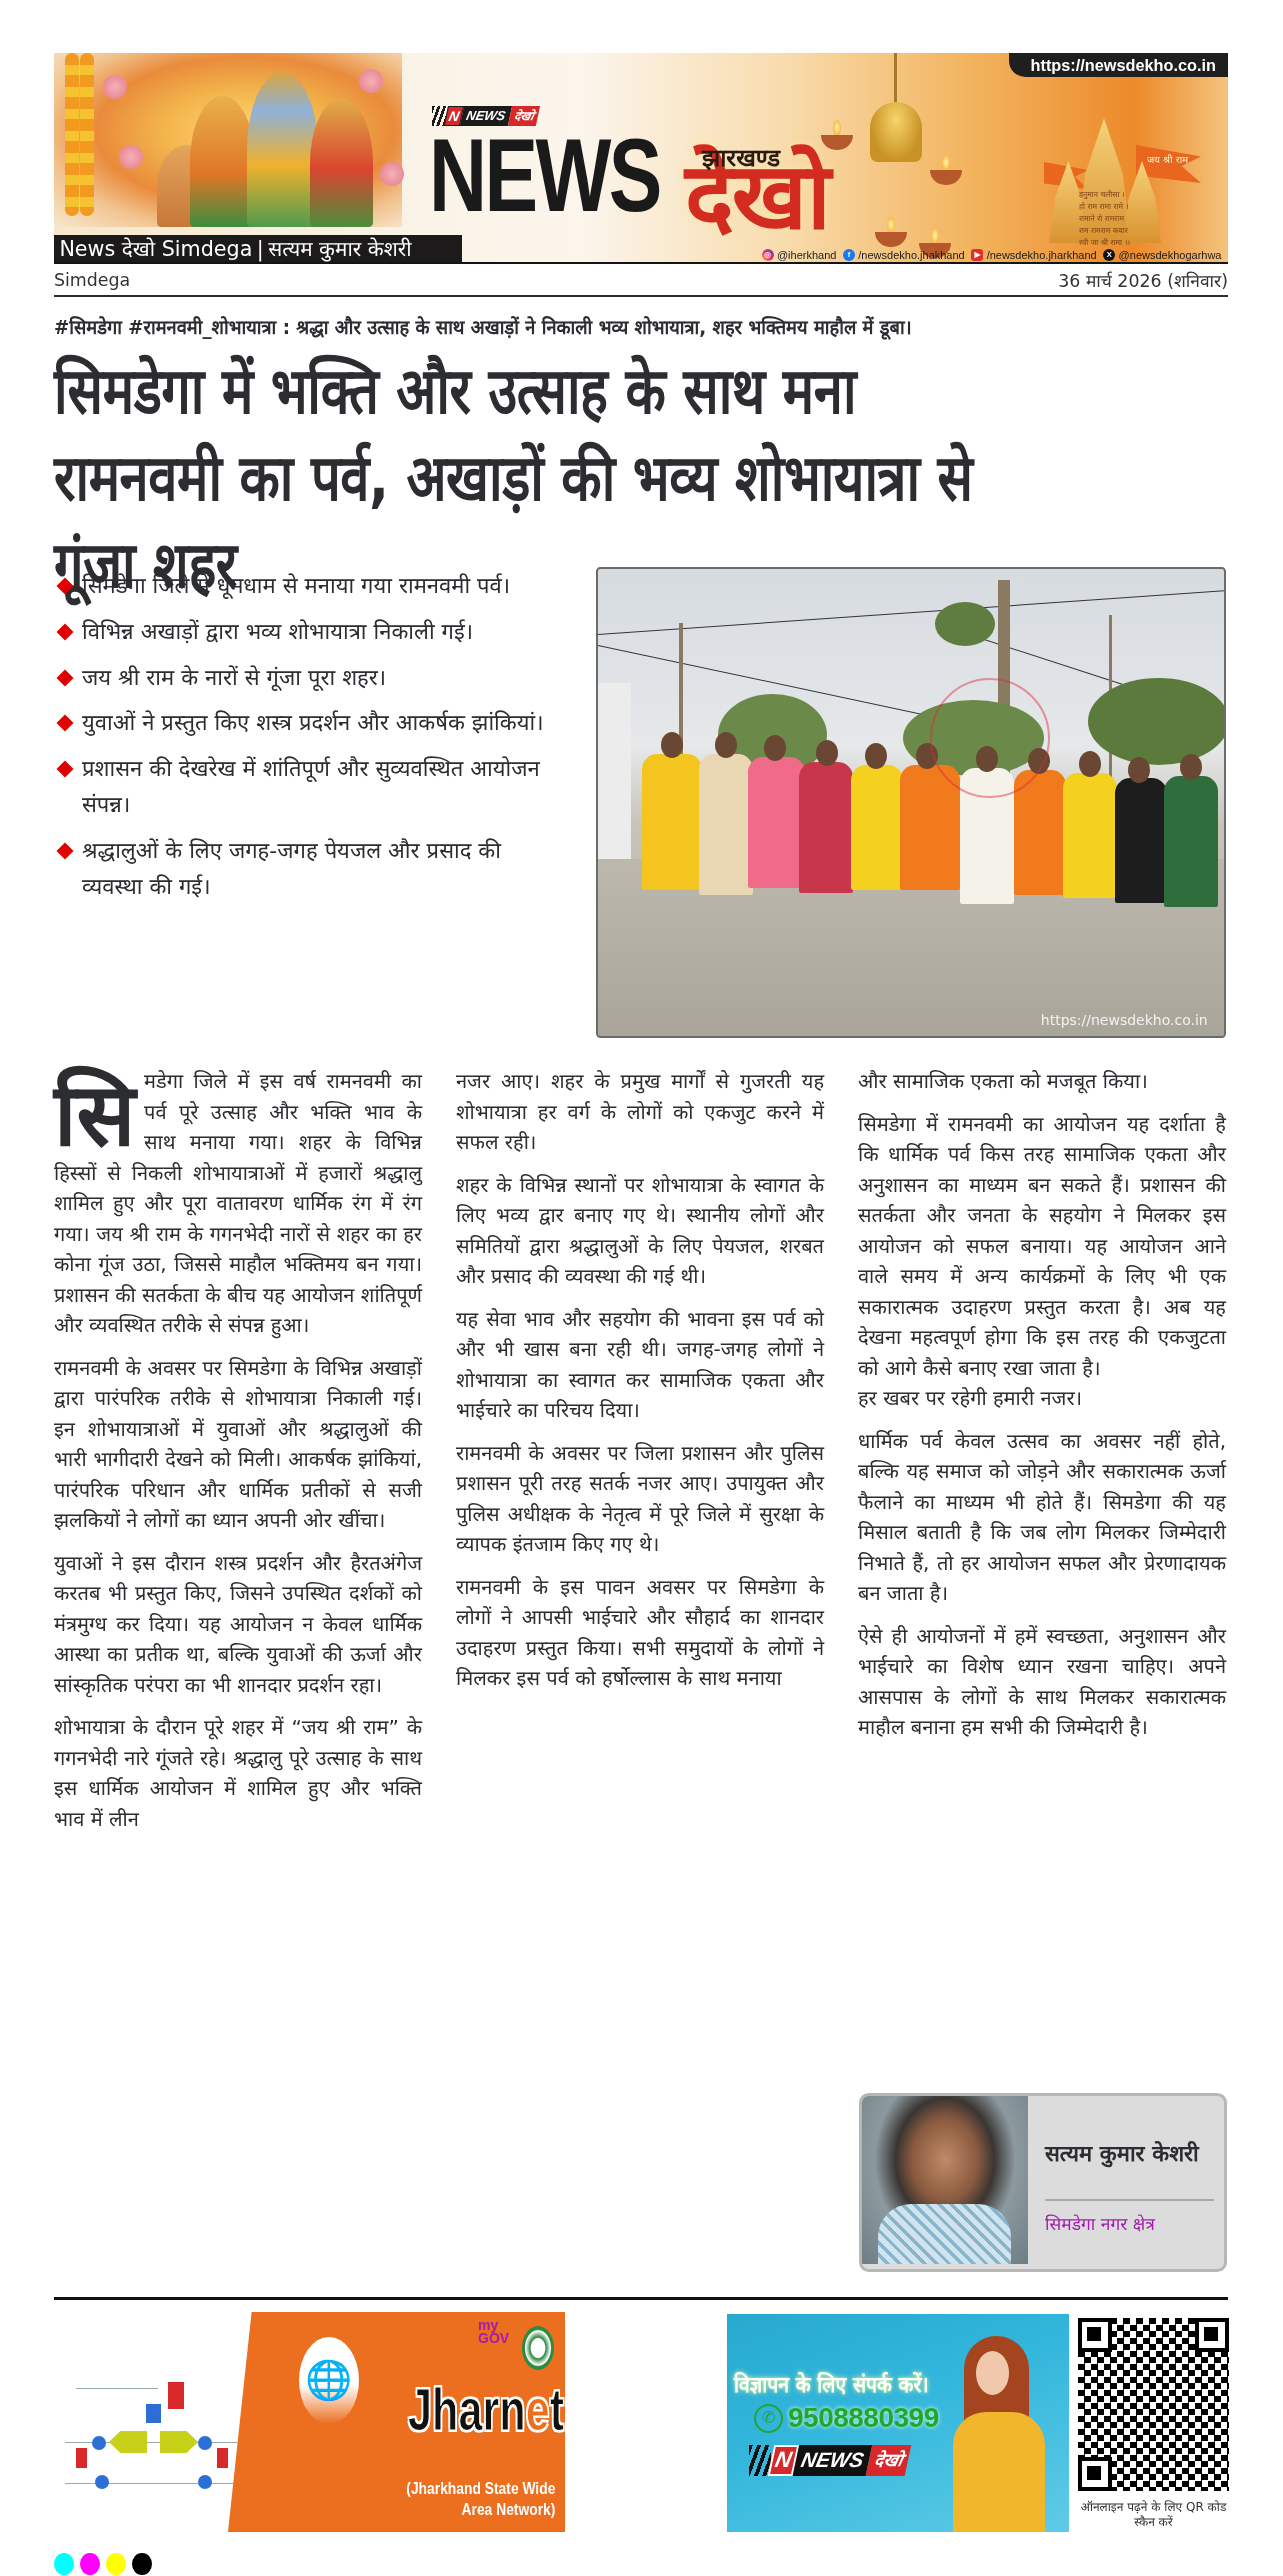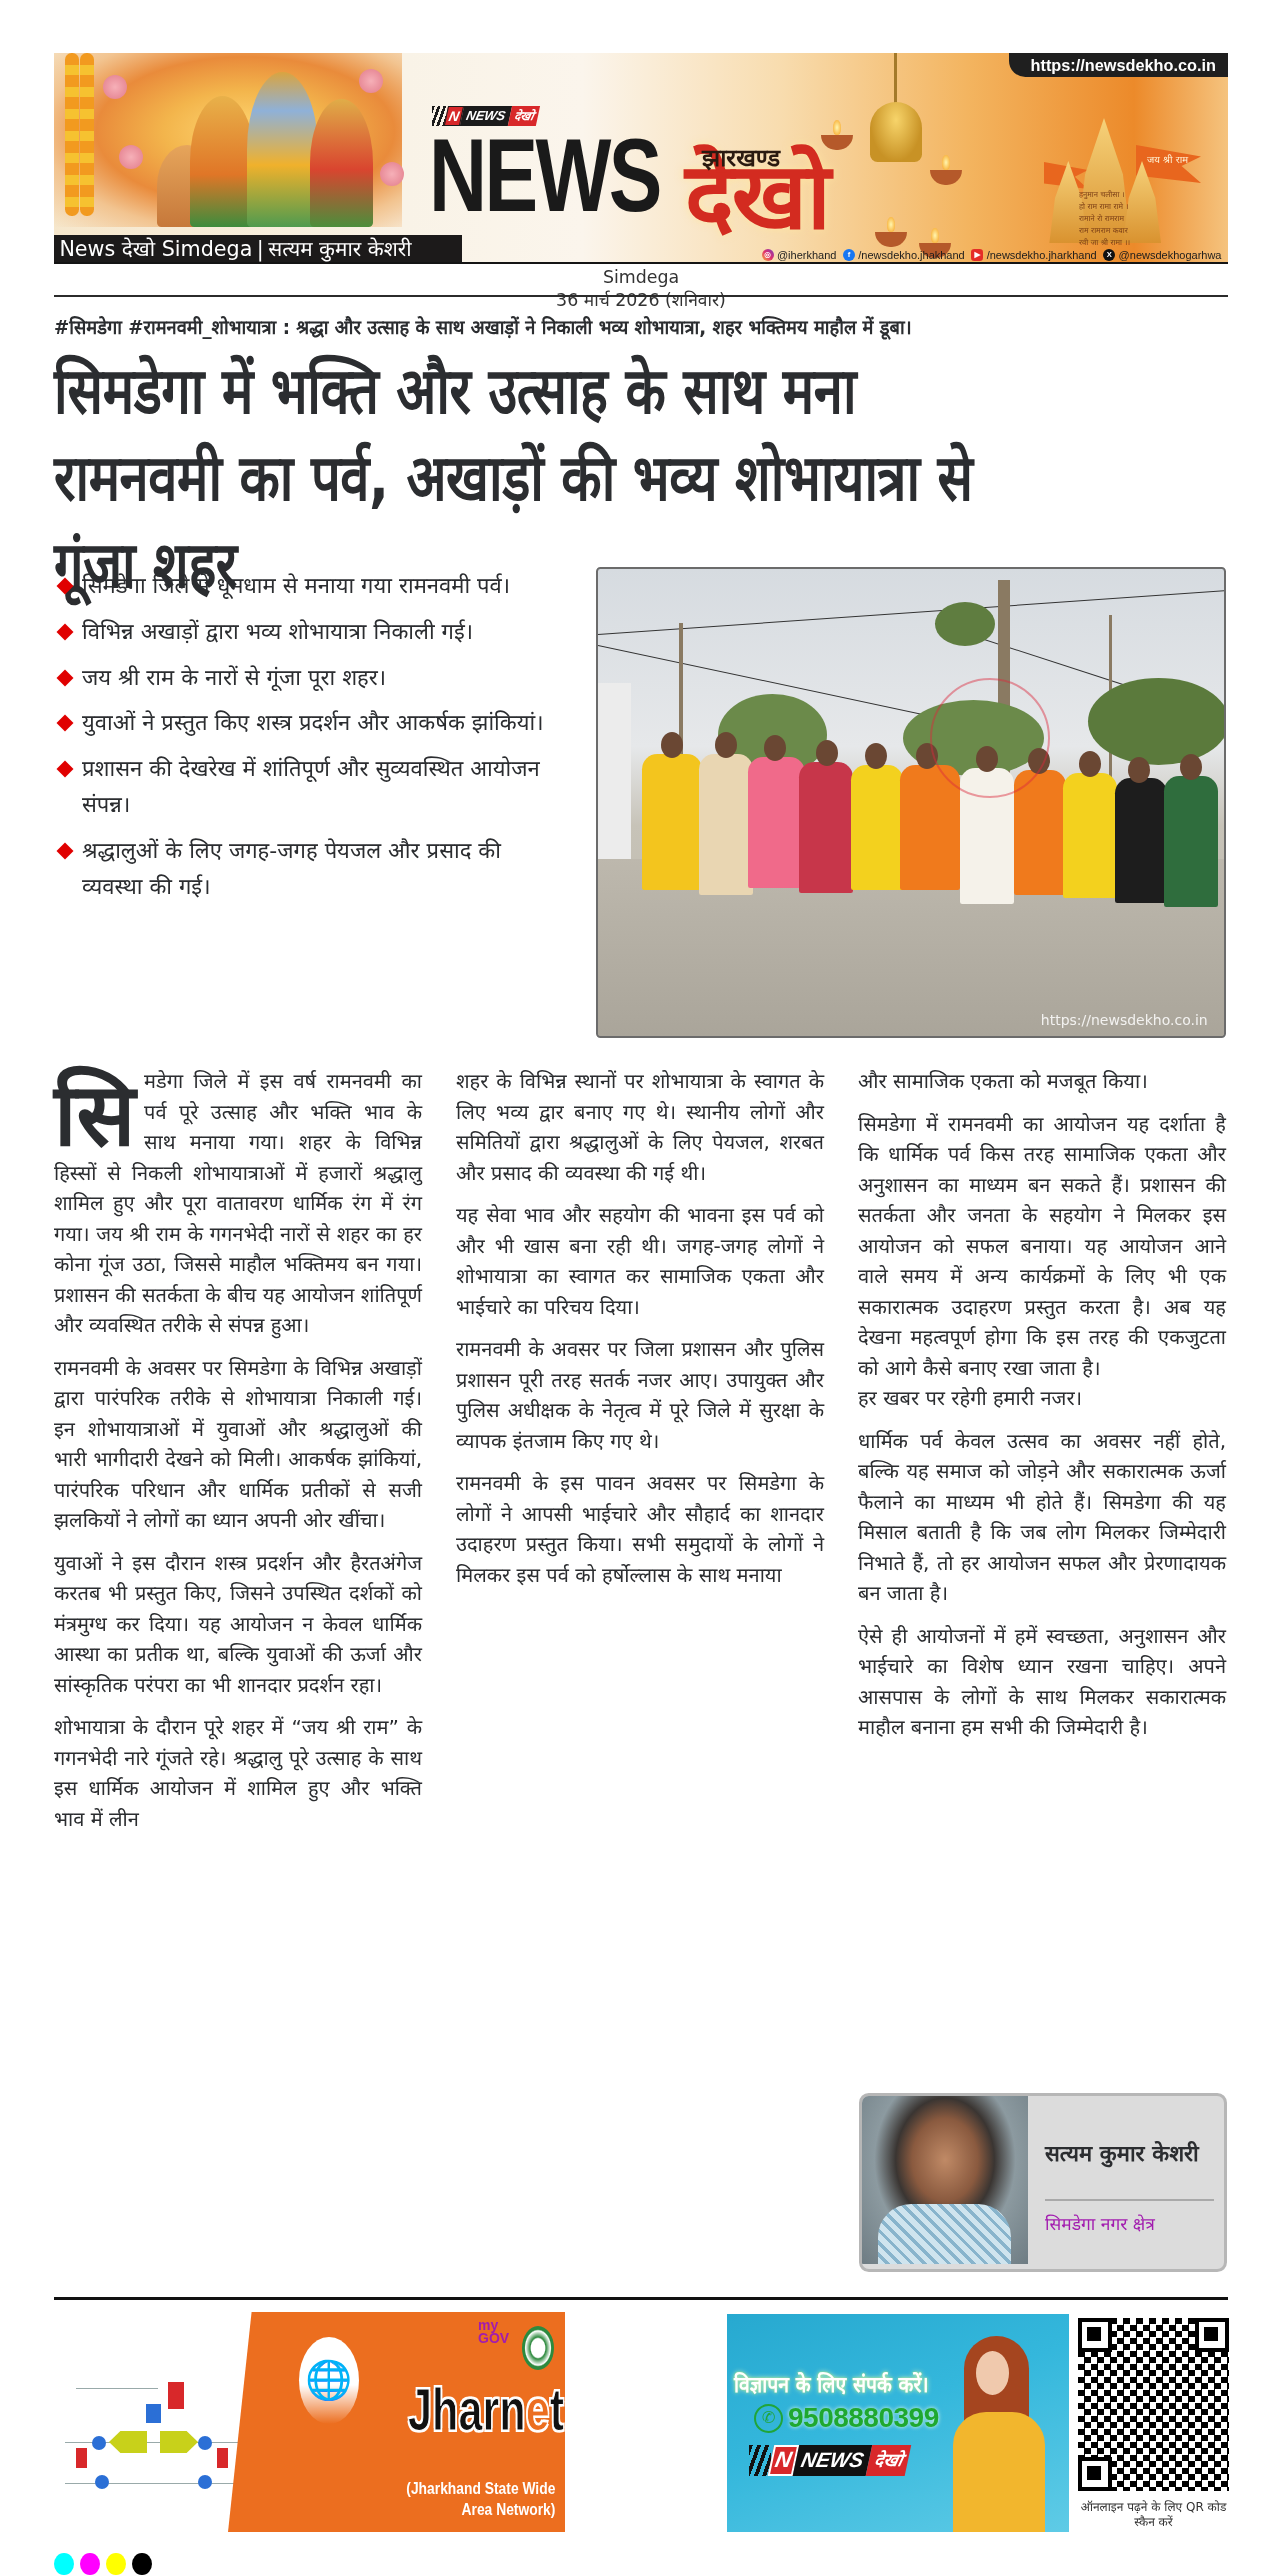--- a/index.html
+++ b/index.html
@@ -43,21 +43,21 @@
   .mh-bar .sep { margin: 0 4.4px; }
   .mh-social { position: absolute; right: 6.5px; bottom: 2.2px; display: flex; align-items: center; gap: 3.3px; font: 11px "Liberation Sans", sans-serif; color: #1c1c1c; }
   .mh-social .ic { display: inline-block; width: 12px; height: 12px; border-radius: 50%; color: #fff; font: bold 7.6px/12px "Liberation Sans", sans-serif; text-align: center; margin-left: 3.3px; }
   .ic-ig { background: linear-gradient(45deg, #f7b03a, #e1306c, #7b3bbd); }
   .ic-fb { background: #1877f2; }
   .ic-yt { background: #e52d27; border-radius: 3.3px !important; }
   .ic-x { background: #111; }
   .mh-underline { position: absolute; left: 54px; top: 262px; width: 1174px; height: 2.2px; background: #141414; }
 
   
-  .dateline { position: absolute; left: 54px; top: 267px; width: 1174px; height: 26px; display: flex; justify-content: space-between; align-items: center; font: 17.4px "DejaVu Sans", sans-serif; color: #333; flex-direction: column; }
+  .dateline { position: absolute; left: 54px; top: 267px; width: 1174px; height: 26px; display: flex; justify-content: space-between; align-items: center; font: 17.4px "DejaVu Sans", sans-serif; color: #333; }
   .rule-top { position: absolute; left: 54px; top: 295px; width: 1174px; height: 2.2px; background: #2b2b2b; }
 
   
   .kicker { position: absolute; left: 54px; top: 313px; width: 1175px; font: bold 19.6px "DejaVu Sans", sans-serif; color: #2b2d30; white-space: nowrap; transform: scaleX(0.93); transform-origin: left; }
   .headline { position: absolute; left: 54px; top: 348px; width: 1197px; font: bold 64px/87px "DejaVu Sans", sans-serif; color: #2b2d30; transform: scaleX(0.82); transform-origin: left top; letter-spacing: -0.5px; }
 
   
   .highlights { position: absolute; left: 54px; top: 568px; width: 500px; list-style: none; }
   .highlights li { position: relative; padding-left: 28px; font: 22px/36px "DejaVu Sans", sans-serif; color: #2b2d30; margin-bottom: 9.8px; }
   .highlights li .diamond { position: absolute; left: 5.4px; top: 12px; width: 12px; height: 12px; background: #e00000; transform: rotate(45deg); }
@@ -260,20 +260,21 @@
 </div>
 
 <div class="col col1">
   <span class="dropcap">सि</span>
   <p>मडेगा जिले में इस वर्ष रामनवमी का पर्व पूरे उत्साह और भक्ति भाव के साथ मनाया गया। शहर के विभिन्न हिस्सों से निकली शोभायात्राओं में हजारों श्रद्धालु शामिल हुए और पूरा वातावरण धार्मिक रंग में रंग गया। जय श्री राम के गगनभेदी नारों से शहर का हर कोना गूंज उठा, जिससे माहौल भक्तिमय बन गया। प्रशासन की सतर्कता के बीच यह आयोजन शांतिपूर्ण और व्यवस्थित तरीके से संपन्न हुआ।</p>
   <p>रामनवमी के अवसर पर सिमडेगा के विभिन्न अखाड़ों द्वारा पारंपरिक तरीके से शोभायात्रा निकाली गई। इन शोभायात्राओं में युवाओं और श्रद्धालुओं की भारी भागीदारी देखने को मिली। आकर्षक झांकियां, पारंपरिक परिधान और धार्मिक प्रतीकों से सजी झलकियों ने लोगों का ध्यान अपनी ओर खींचा।</p>
   <p>युवाओं ने इस दौरान शस्त्र प्रदर्शन और हैरतअंगेज करतब भी प्रस्तुत किए, जिसने उपस्थित दर्शकों को मंत्रमुग्ध कर दिया। यह आयोजन न केवल धार्मिक आस्था का प्रतीक था, बल्कि युवाओं की ऊर्जा और सांस्कृतिक परंपरा का भी शानदार प्रदर्शन रहा।</p>
   <p>शोभायात्रा के दौरान पूरे शहर में “जय श्री राम” के गगनभेदी नारे गूंजते रहे। श्रद्धालु पूरे उत्साह के साथ इस धार्मिक आयोजन में शामिल हुए और भक्ति भाव में लीन</p>
 </div>
 <div class="col col2">
+  <p>नजर आए। शहर के प्रमुख मार्गों से गुजरती यह शोभायात्रा हर वर्ग के लोगों को एकजुट करने में सफल रही।</p>
   <p>शहर के विभिन्न स्थानों पर शोभायात्रा के स्वागत के लिए भव्य द्वार बनाए गए थे। स्थानीय लोगों और समितियों द्वारा श्रद्धालुओं के लिए पेयजल, शरबत और प्रसाद की व्यवस्था की गई थी।</p>
   <p>यह सेवा भाव और सहयोग की भावना इस पर्व को और भी खास बना रही थी। जगह-जगह लोगों ने शोभायात्रा का स्वागत कर सामाजिक एकता और भाईचारे का परिचय दिया।</p>
   <p>रामनवमी के अवसर पर जिला प्रशासन और पुलिस प्रशासन पूरी तरह सतर्क नजर आए। उपायुक्त और पुलिस अधीक्षक के नेतृत्व में पूरे जिले में सुरक्षा के व्यापक इंतजाम किए गए थे।</p>
   <p>रामनवमी के इस पावन अवसर पर सिमडेगा के लोगों ने आपसी भाईचारे और सौहार्द का शानदार उदाहरण प्रस्तुत किया। सभी समुदायों के लोगों ने मिलकर इस पर्व को हर्षोल्लास के साथ मनाया</p>
 </div>
 <div class="col col3">
   <p>और सामाजिक एकता को मजबूत किया।</p>
   <p style="margin-bottom:0">सिमडेगा में रामनवमी का आयोजन यह दर्शाता है कि धार्मिक पर्व किस तरह सामाजिक एकता और अनुशासन का माध्यम बन सकते हैं। प्रशासन की सतर्कता और जनता के सहयोग ने मिलकर इस आयोजन को सफल बनाया। यह आयोजन आने वाले समय में अन्य कार्यक्रमों के लिए भी एक सकारात्मक उदाहरण प्रस्तुत करता है। अब यह देखना महत्वपूर्ण होगा कि इस तरह की एकजुटता को आगे कैसे बनाए रखा जाता है।</p>
   <p>हर खबर पर रहेगी हमारी नजर।</p>
   <p>धार्मिक पर्व केवल उत्सव का अवसर नहीं होते, बल्कि यह समाज को जोड़ने और सकारात्मक ऊर्जा फैलाने का माध्यम भी होते हैं। सिमडेगा की यह मिसाल बताती है कि जब लोग मिलकर जिम्मेदारी निभाते हैं, तो हर आयोजन सफल और प्रेरणादायक बन जाता है।</p>

